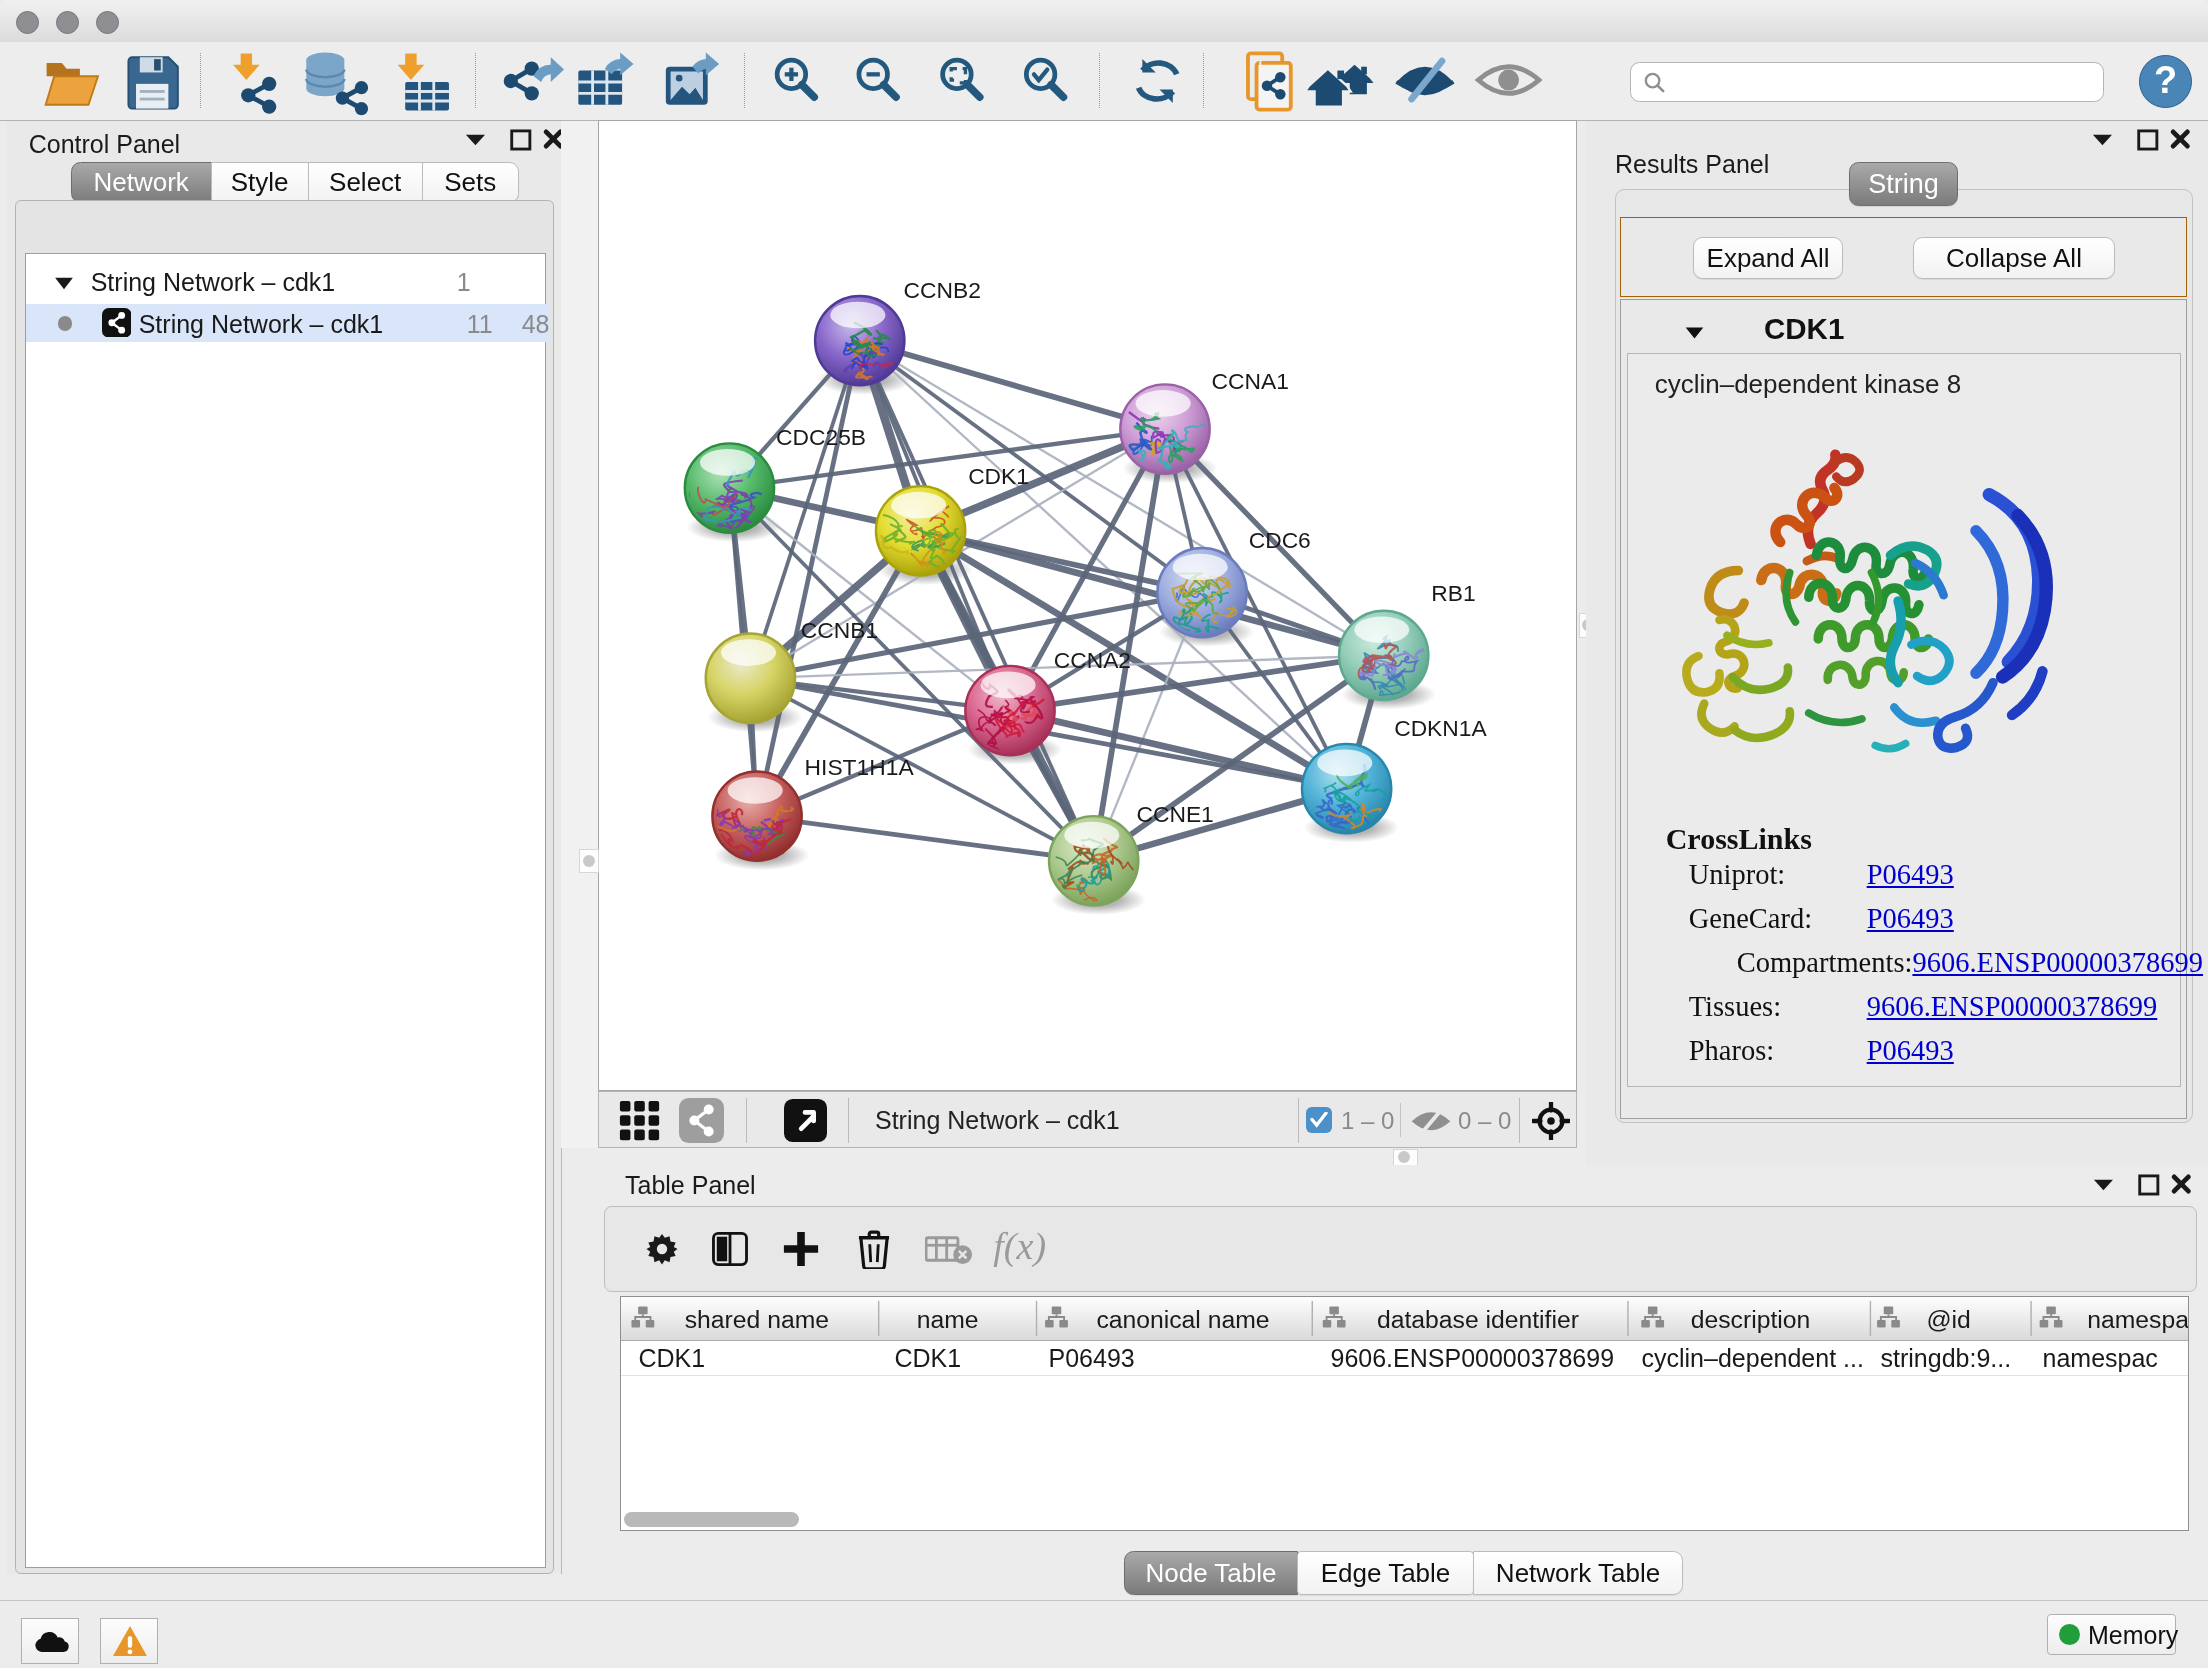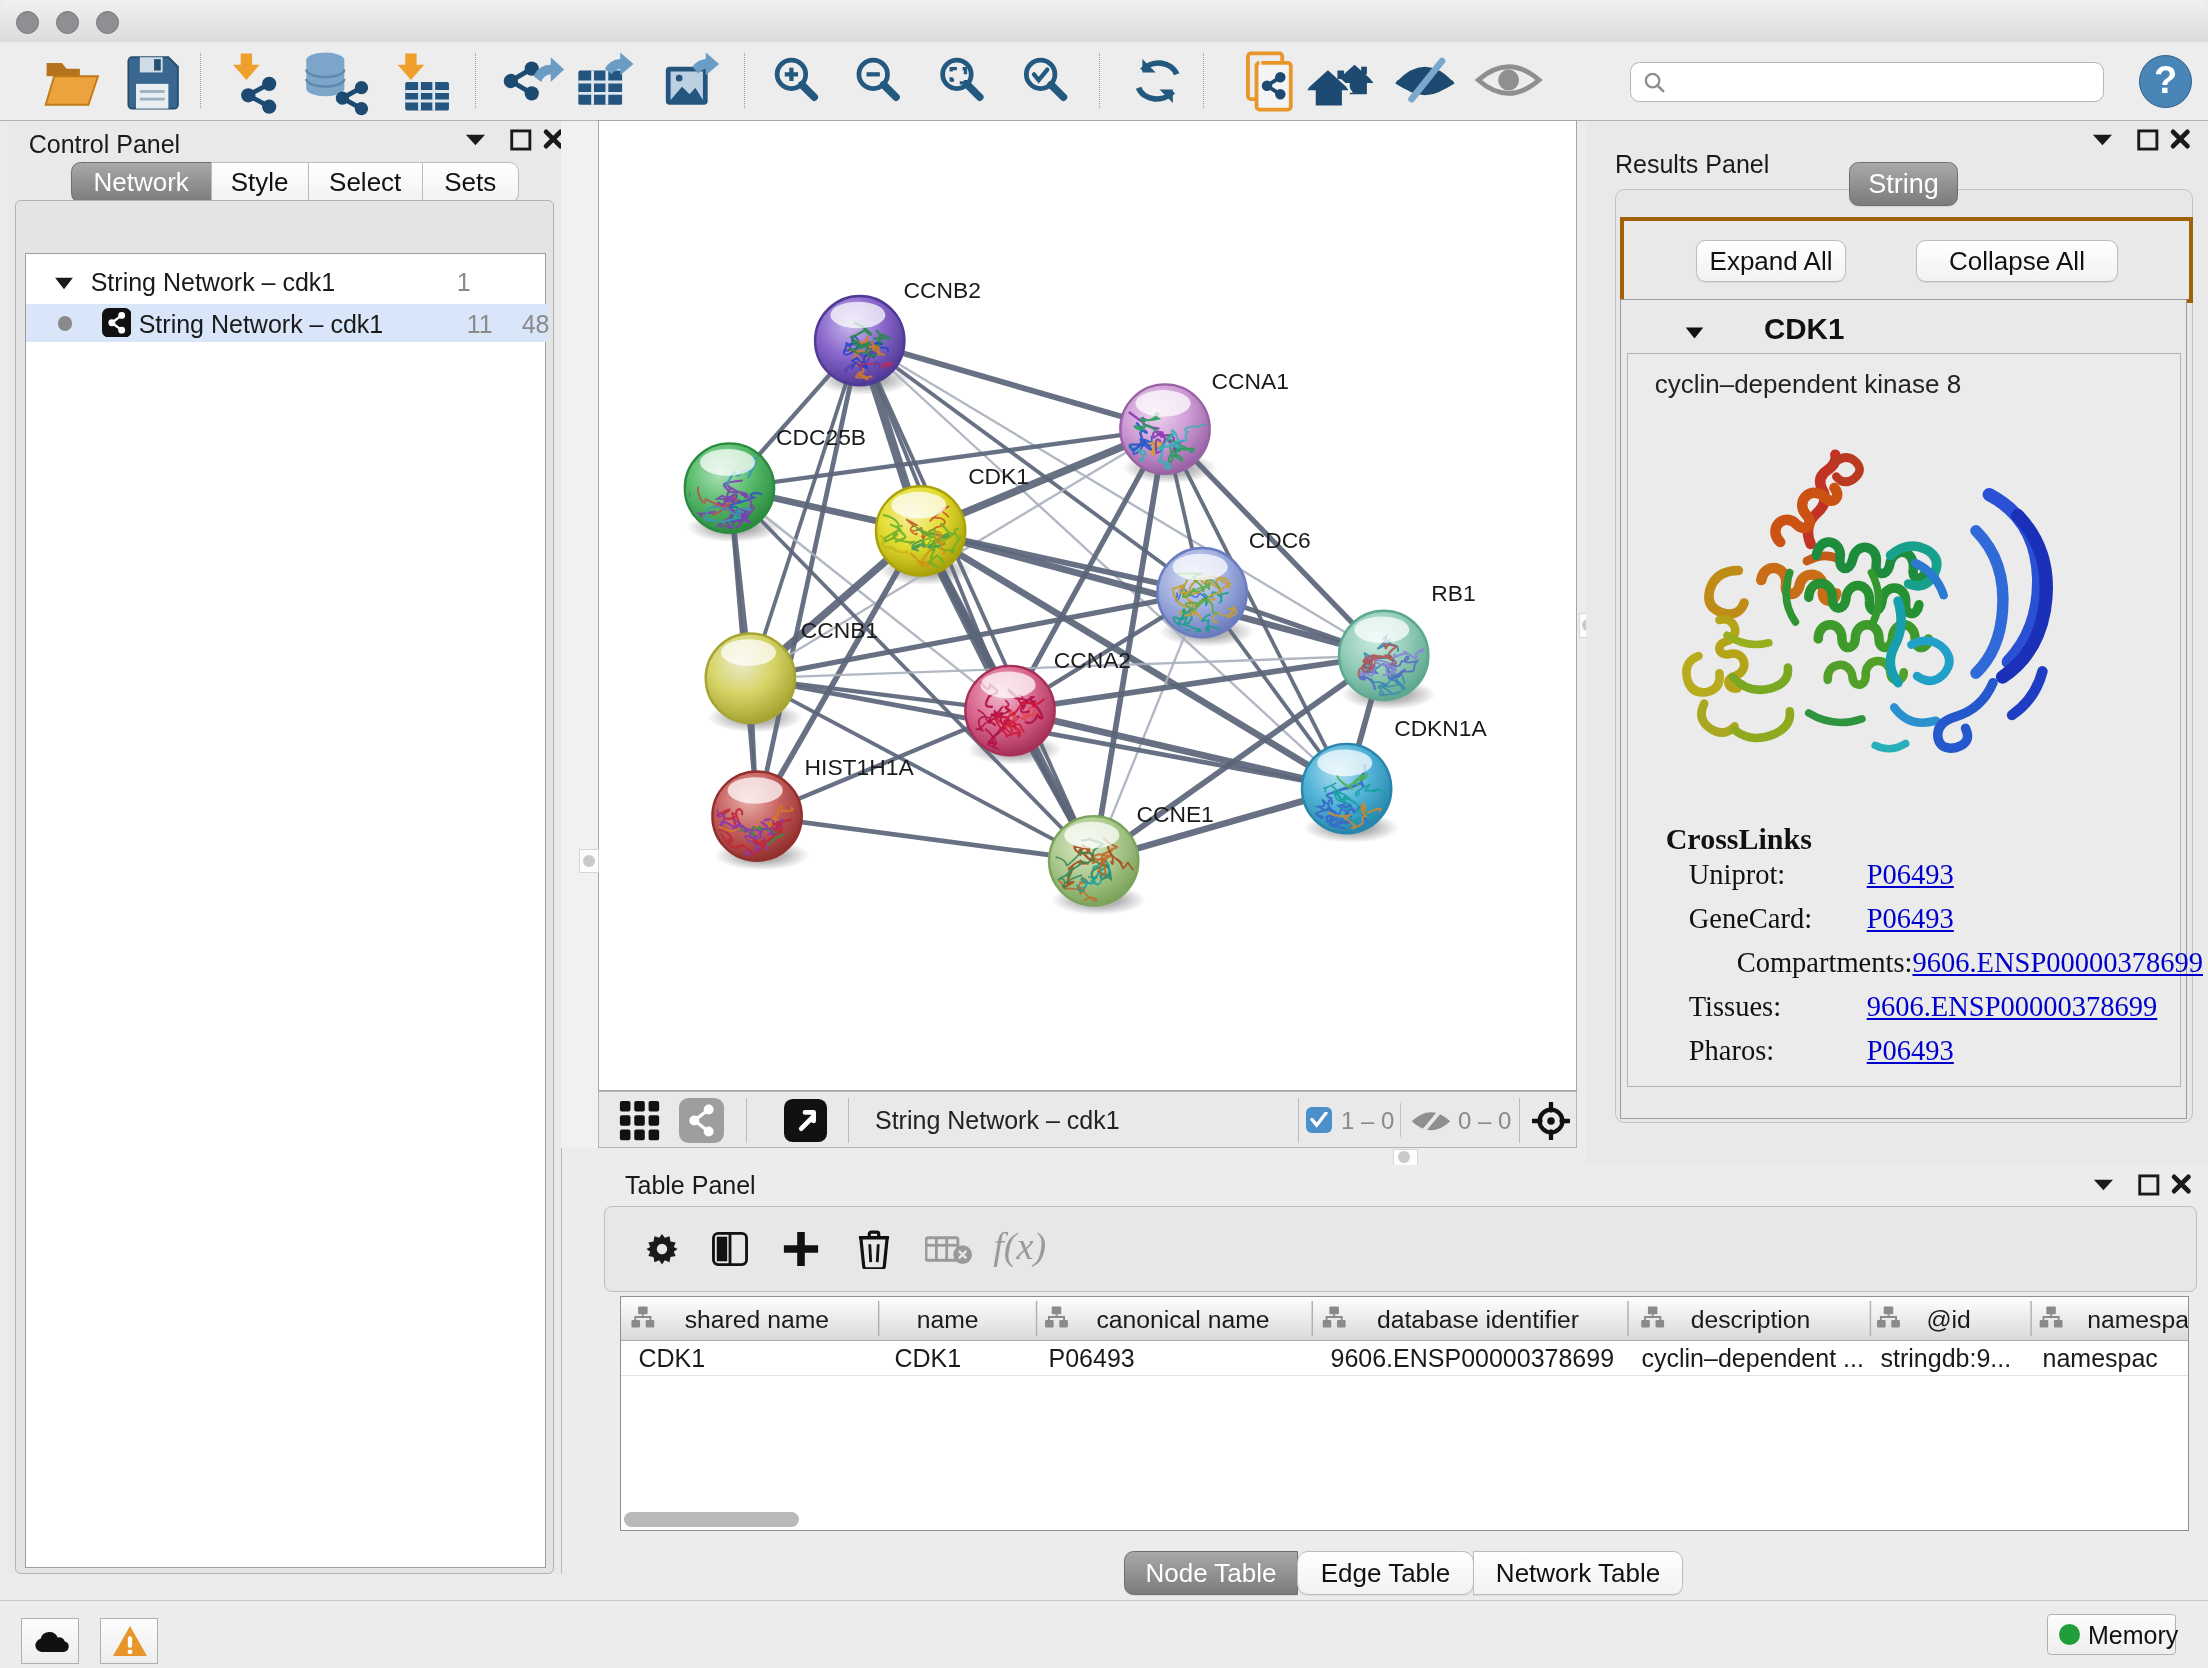--- a/index.html
+++ b/index.html
@@ -641,21 +641,21 @@
   <div class="ab txt" style="left:29px;top:8.6px;margin-top:20px;">Results Panel</div>
   <svg class="ab" style="left:505px;top:5.7px;" width="105" height="25" viewBox="0 0 110 26">
     <path d="M2 8 L22 8 L12 19 Z" fill="#1a1a1a"></path>
     <rect x="50" y="4" width="19" height="19" fill="none" stroke="#1a1a1a" stroke-width="3"></rect>
     <path d="M86 5 L101 20 M101 5 L86 20" stroke="#1a1a1a" stroke-width="5" stroke-linecap="round"></path>
   </svg>
   <div class="btn seltab" style="left:263px;top:41px;width:107px;height:42px;font-size:27px;z-index:5;">String</div>
 
   <div class="ab" style="left:28.5px;top:68px;width:576px;height:932px;background:#e7e7e7;border:1px solid #c2c2c2;border-radius:9.5px;"></div>
 
-  <div class="ab" style="left:34px;top:96px;width:565px;height:78px;background:#e9e9e9;border:4px solid #a16207;">
+  <div class="ab" style="left:34px;top:96px;width:565px;height:78px;background:#e9e9e9;border:1px solid #a16207;">
     <div class="btn" style="left:72px;top:19px;width:148px;height:40px;">Expand All</div>
     <div class="btn" style="left:292px;top:19px;width:200px;height:40px;">Collapse All</div>
   </div>
 
   <div class="ab" style="left:34px;top:178px;width:565px;height:818px;background:#e9e9e9;border:1px solid #9d9d9d;">
     <svg class="ab" style="left:63px;top:25px;" width="21" height="16" viewBox="0 0 26 20">
         <path d="M2 3 L24 3 L13 17 Z" fill="#111"></path>
       </svg>
     <div class="ab" style="left:143px;top:12.4px;font-size:29.5px;font-weight:bold;color:#111;">CDK1</div>
 
@@ -838,21 +838,21 @@
       <span class="ab" style="left:710px;top:3.8px;">9606.ENSP00000378699</span>
       <span class="ab" style="left:1021px;top:3.8px;">cyclin–dependent ...</span>
       <span class="ab" style="left:1260px;top:3.8px;">stringdb:9...</span>
       <span class="ab" style="left:1422px;top:3.8px;">namespac</span>
     </div>
     <div class="ab" style="left:3.8px;top:215px;width:175px;height:15px;border-radius:7.6px;background:#b9b9b9;"></div>
   </div>
 
   <div class="ab" style="left:534px;top:386px;height:42px;">
     <div class="btn seltab" style="left:0;top:0;width:172px;height:42px;border-radius:9.5px 0 0 9.5px;">Node Table</div>
-    <div class="btn" style="left:173px;top:0;width:175px;height:42px;border-radius:11px;">Edge Table</div>
+    <div class="btn" style="left:173px;top:0;width:175px;height:42px;border-radius:4px;">Edge Table</div>
     <div class="btn" style="left:349px;top:0;width:208px;height:42px;border-radius:0 9.5px 9.5px 0;">Network Table</div>
   </div>
 </div>
 
 <div class="ab" style="left:0;top:1600px;width:2208px;height:68px;background:#ececec;border-top:1px solid #c6c6c6;">
   <div class="ab" style="left:21px;top:17px;width:56px;height:44px;background:linear-gradient(#fdfdfd,#ededed);border:1px solid #b0b0b0;">
     <svg class="ab" style="left:9.5px;top:9.5px;" width="38" height="26" viewBox="0 0 40 27">
       <path d="M10 24 a7 7 0 0 1 -1 -13.8 a9.5 9.5 0 0 1 18 -1.5 a5.8 5.8 0 0 1 7.5 4.3 a5.6 5.6 0 0 1 -1.5 11 Z" fill="#111"></path>
     </svg>
   </div>

